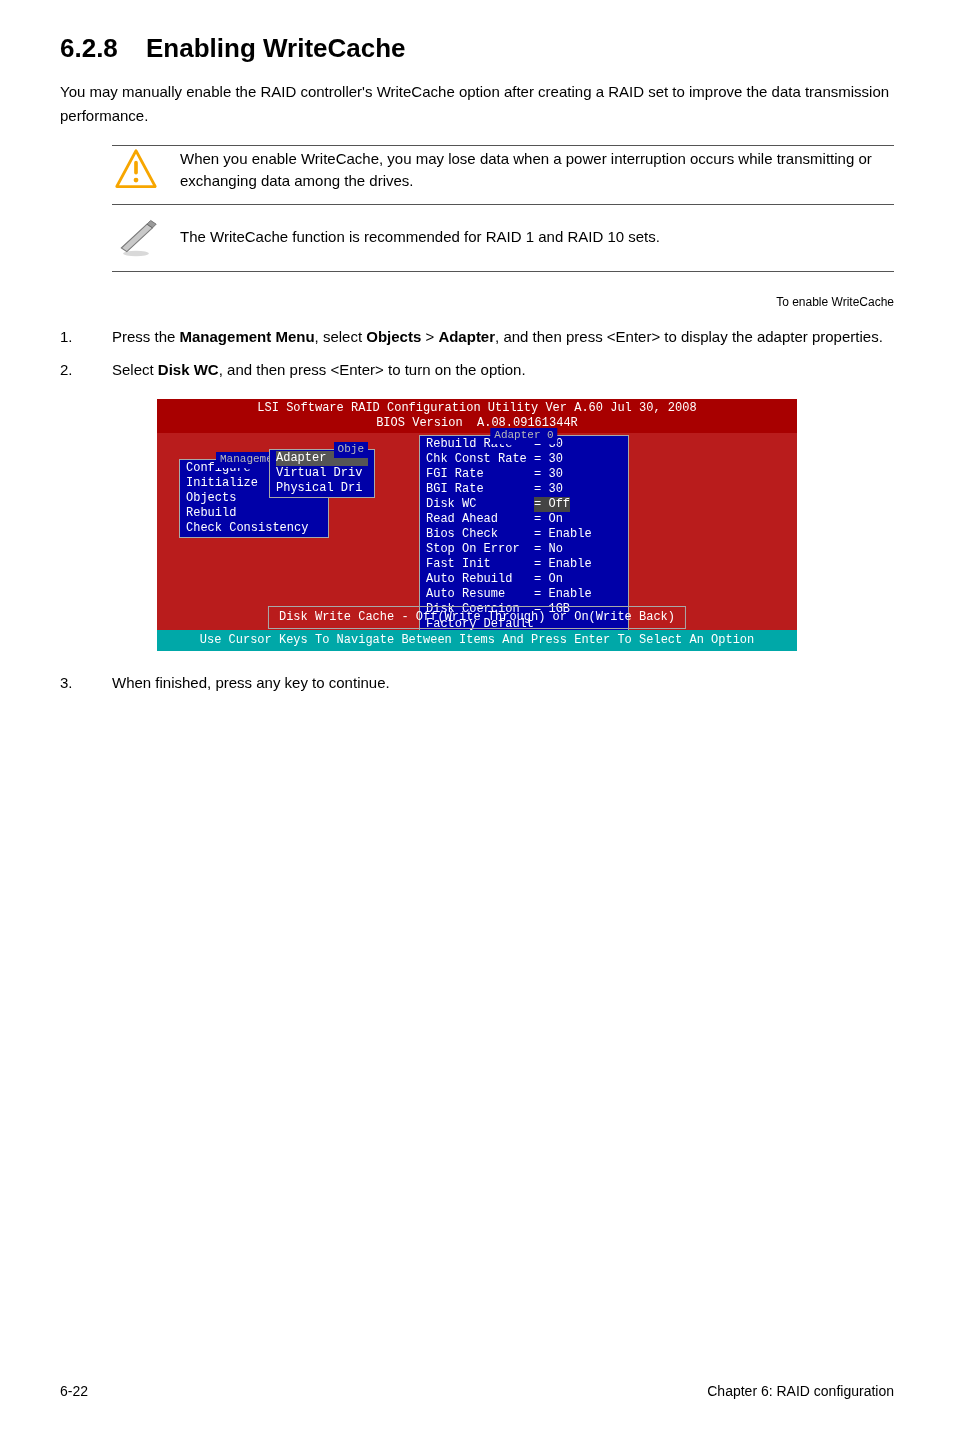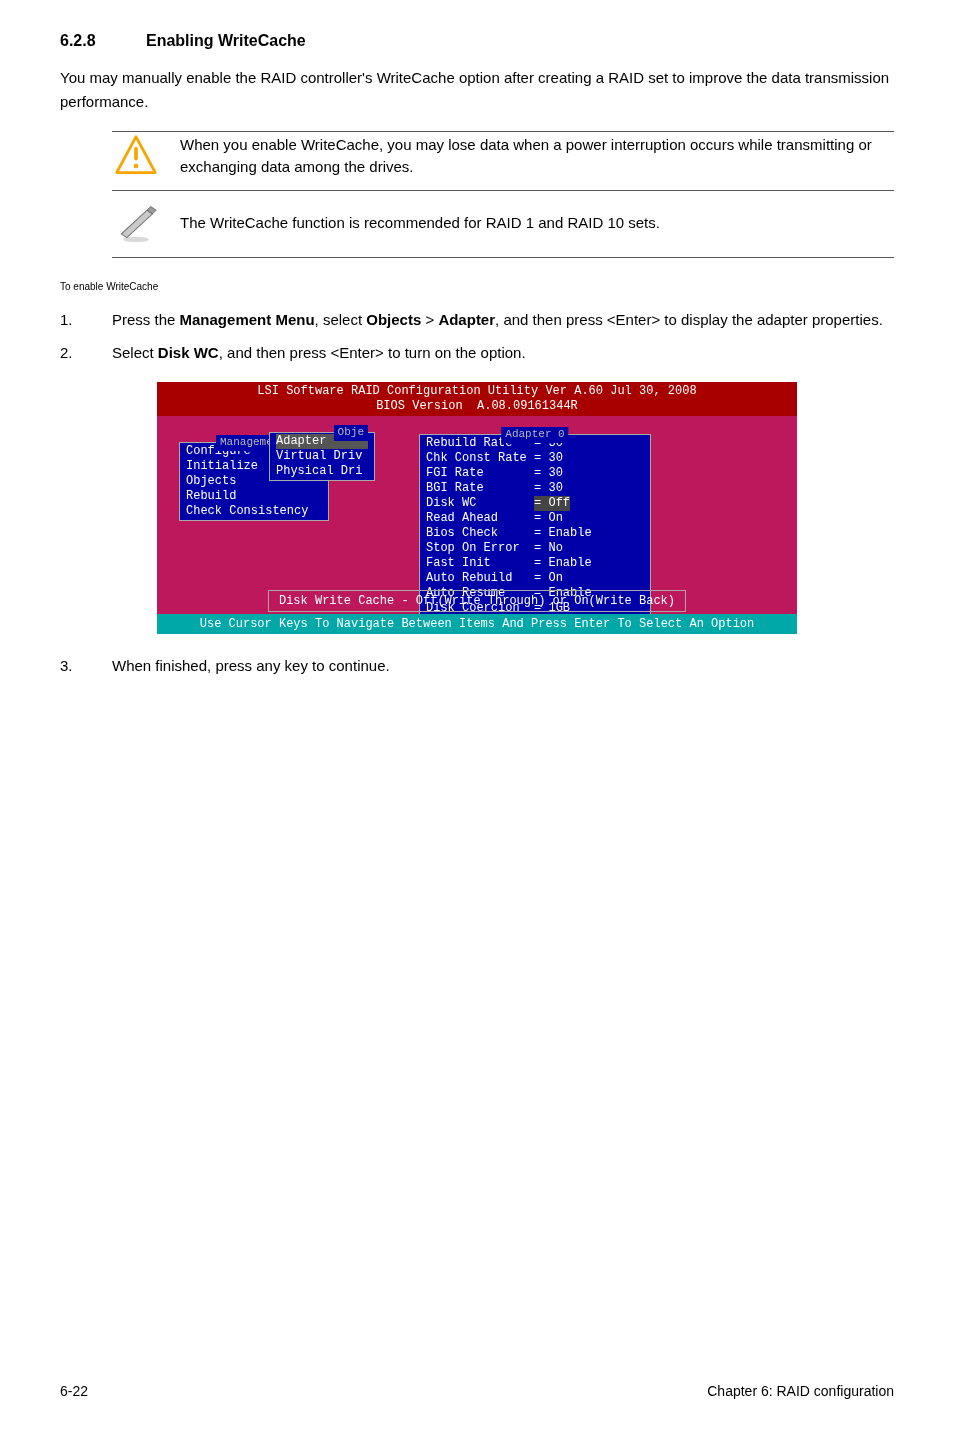--- a/index.html
+++ b/index.html
@@ -8,49 +8,49 @@
     background: #fff;
     color: #000;
     width: 954px;
     min-height: 1438px;
     padding: 30px 60px 40px 60px;
     position: relative;
     font-size: 15px;
     line-height: 1.4;
   }
   .section-heading {
-    font-size: 16px;
+    font-size: 26px;
     font-weight: bold;
     margin-bottom: 14px;
   }
   .section-heading .num { display: inline-block; width: 86px; }
   .intro { margin-bottom: 18px; line-height: 1.55; }
 
   .note-box {
     display: flex;
     align-items: center;
     margin: 0 0 10px 52px;
     gap: 20px;
   }
   .note-icon { flex: 0 0 48px; height: 48px; display:flex; align-items:center; justify-content:center; }
   .note-text { flex: 1; line-height: 1.45; padding-right:10px;}
 
-  .sub-heading { margin: 22px 0 14px 0; font-size: 10px; }
+  .sub-heading { margin: 22px 0 14px 0; font-size: 12px; text-align: right; }
 
   ol.steps { list-style: none; margin: 0; padding: 0; }
   ol.steps li { display: flex; margin-bottom: 10px; line-height: 1.55; }
   ol.steps li .num { flex: 0 0 52px; }
   ol.steps li .txt { flex: 1; }
 
   .screenshot-wrap { display:flex; justify-content:center; margin: 18px 0 20px 0; }
   .bios-screen {
     width: 640px;
     font-family: "Courier New", monospace;
     font-size: 12px;
-    background: #be185d;
+    background: #b91c1c;
     color: #fff;
   }
   .bios-titlebar {
     background: #a80000;
     color: #fff;
     text-align: center;
     padding: 2px 4px;
     line-height: 1.25;
     white-space: pre;
   }
@@ -162,21 +162,21 @@
         <div class="row">Check Consistency</div>
       </div>
 
       <div class="panel" style="left:112px; top:16px; width:106px;">
         <span class="panel-label" style="left:auto; right:6px; transform:none;">Obje</span>
         <div class="row" style="background:#555;">Adapter</div>
         <div class="row">Virtual Driv</div>
         <div class="row">Physical Dri</div>
       </div>
 
-      <div class="panel" style="left:262px; top:18px; width:232px;">
+      <div class="panel" style="left:262px; top:2px; width:210px;">
         <span class="panel-label">Adapter 0</span>
         <div class="row"><span>Rebuild Rate</span>   <span>= 30</span></div>
         <div class="row"><span>Chk Const Rate</span> <span>= 30</span></div>
         <div class="row"><span>FGI Rate</span>       <span>= 30</span></div>
         <div class="row"><span>BGI Rate</span>       <span>= 30</span></div>
         <div class="row"><span>Disk WC</span>        <span class="cursel">= Off</span></div>
         <div class="row"><span>Read Ahead</span>     <span>= On</span></div>
         <div class="row"><span>Bios Check</span>     <span>= Enable</span></div>
         <div class="row"><span>Stop On Error</span>  <span>= No</span></div>
         <div class="row"><span>Fast Init</span>      <span>= Enable</span></div>

